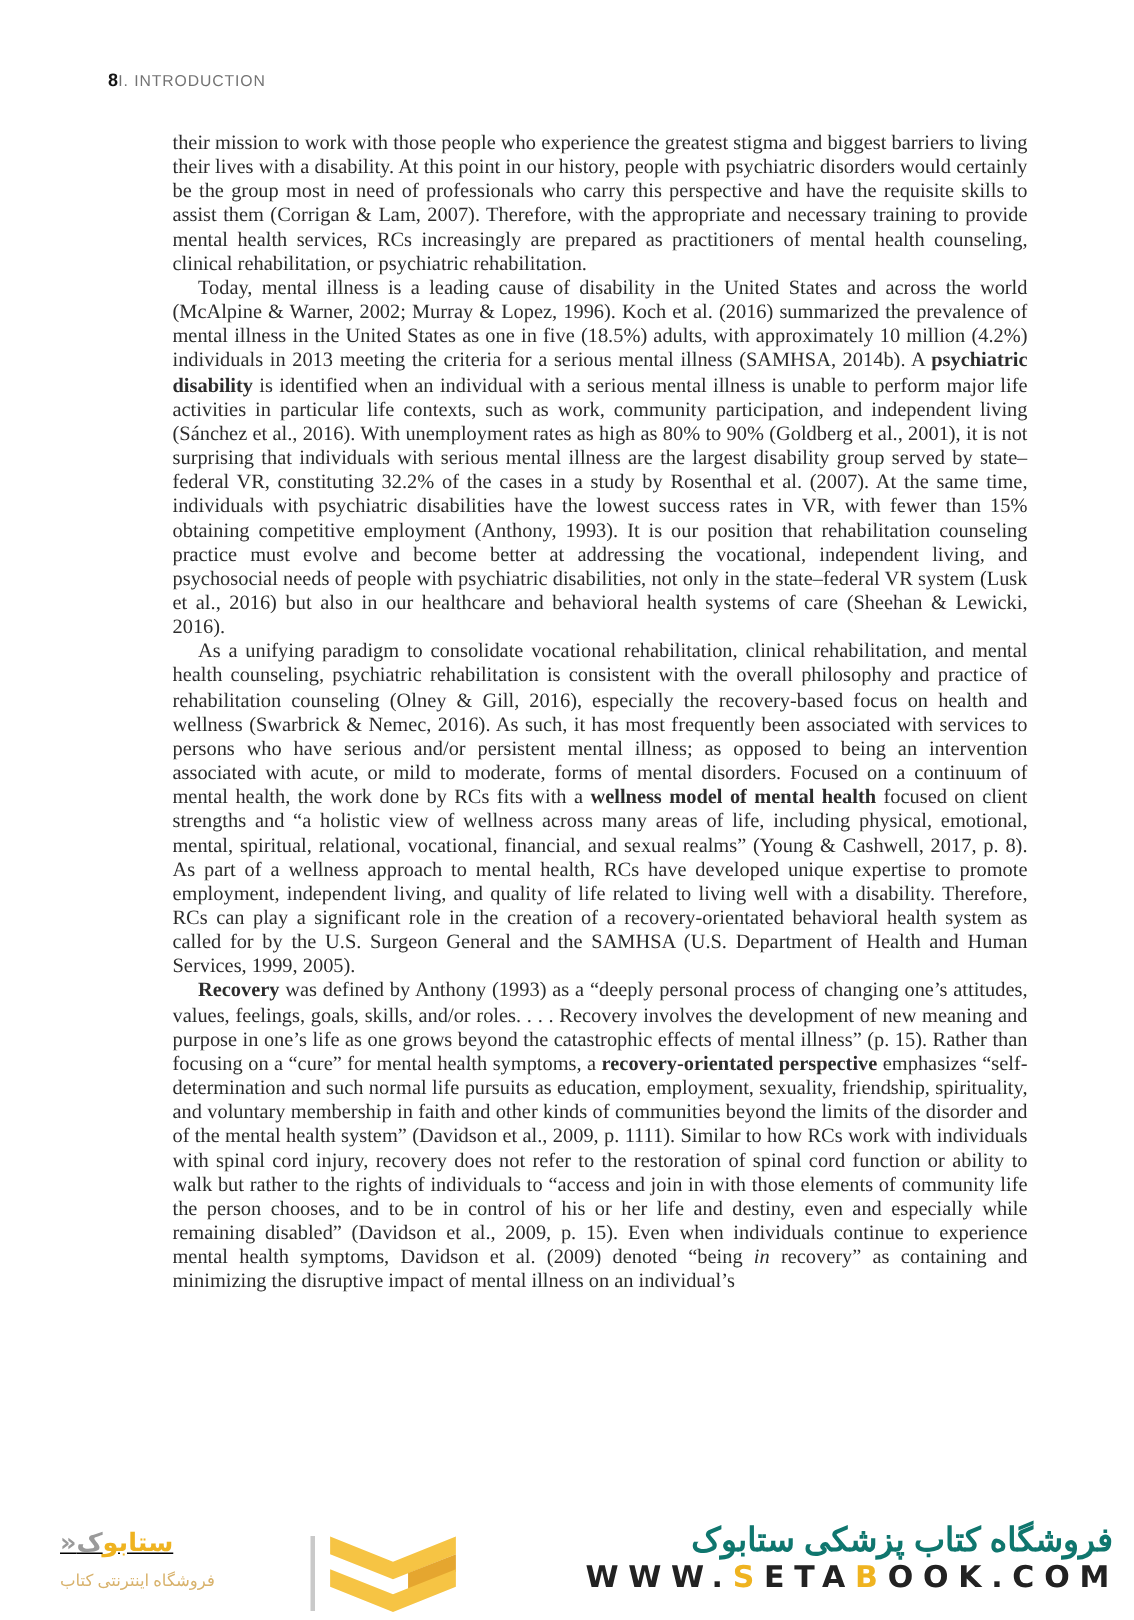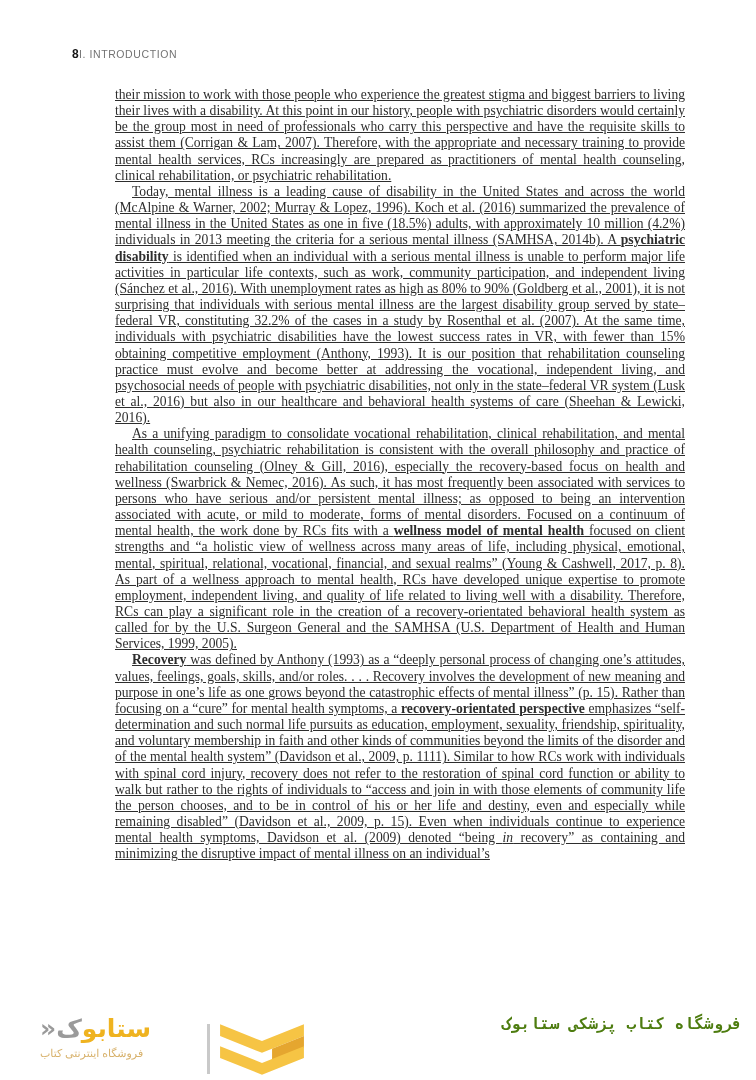--- a/index.html
+++ b/index.html
@@ -17,56 +17,55 @@
     font-weight:bold;font-size:12px;color:#151515;letter-spacing:0.2px;
   }
   .section-title{
     font-size:10.5px;color:#737373;letter-spacing:0.6px;margin-left:0;
   }
   .textblock{
     position:absolute;top:87px;left:115px;width:570px;height:921px;
     overflow:hidden;
     font-size:13.6px;line-height:16.15px;color:#2d2d2d;
     text-align:justify;
-    text-decoration:underline;
   }
   .textblock p{margin:0;padding:0;}
   .textblock p.indent{text-indent:17px;}
   .b{font-weight:bold;}
   .i{font-style:italic;}
   .accent{color:var(--accent,#efb320);}
   .gray{color:#9a9a9a;}
 
   .footer{
     position:absolute;left:0;bottom:0;width:756px;height:78px;
     background:#ffffff;
   }
   .brand-block{
     position:absolute;left:40px;top:12px;width:158px;
     direction:rtl;text-align:left;
     font-family:"DejaVu Sans", sans-serif;
   }
   .brand-name{
-    font-size:25px;font-weight:bold;line-height:30px;white-space:nowrap;
+    font-size:17px;font-weight:bold;line-height:30px;white-space:nowrap;text-decoration:underline;
   }
   .brand-tagline{
     font-size:11px;color:#d8b26c;margin-top:3px;white-space:nowrap;font-family:Liberation Serif, serif;
   }
   .logo-divider{
     position:absolute;left:207px;top:22px;width:3px;height:50px;
     background:#c9c9c9;
   }
   .chevron-wrap{
     position:absolute;left:220px;top:19px;width:84px;height:57px;
   }
   .store-title{
     position:absolute;right:14px;top:12px;
     direction:rtl;
-    font-family:Liberation Mono, monospace;
-    font-size:16px;font-weight:bold;color:#4d7c0f;white-space:nowrap;
+    font-family:Liberation Sans, sans-serif;
+    font-size:22px;font-weight:bold;color:#0f766e;white-space:nowrap;
   }
   .website-url{
     position:absolute;right:10px;top:37px;
     font-family:"DejaVu Sans", sans-serif;
     font-size:20px;font-weight:bold;color:#222222;
     letter-spacing:6.5px;white-space:nowrap;
   }
 </style>
 </head>
 <body>
@@ -89,13 +88,14 @@
   </div>
   <div class="logo-divider"></div>
   <div class="chevron-wrap">
     <svg width="84" height="57" viewBox="0 0 100 68" xmlns="http://www.w3.org/2000/svg">
       <polygon class="chev" points="0,4 50,24 100,4 100,18 50,38 0,18" fill="#F6C444"></polygon>
       <polygon class="chev-dark" points="100,18 100,32 62,47 62,33" fill="#E5A62F"></polygon>
       <polygon class="chev" points="0,30 50,50 100,30 100,44 50,64 0,44" fill="#F6C444"></polygon>
     </svg>
   </div>
   <div class="store-title">فروشگاه کتاب پزشکی ستابوک</div>
+  <div class="website-url"><span>WWW.</span><span class="accent">S</span><span>ETA</span><span class="accent">B</span><span>OOK.COM</span></div>
 </div>
 
 </body></html>

